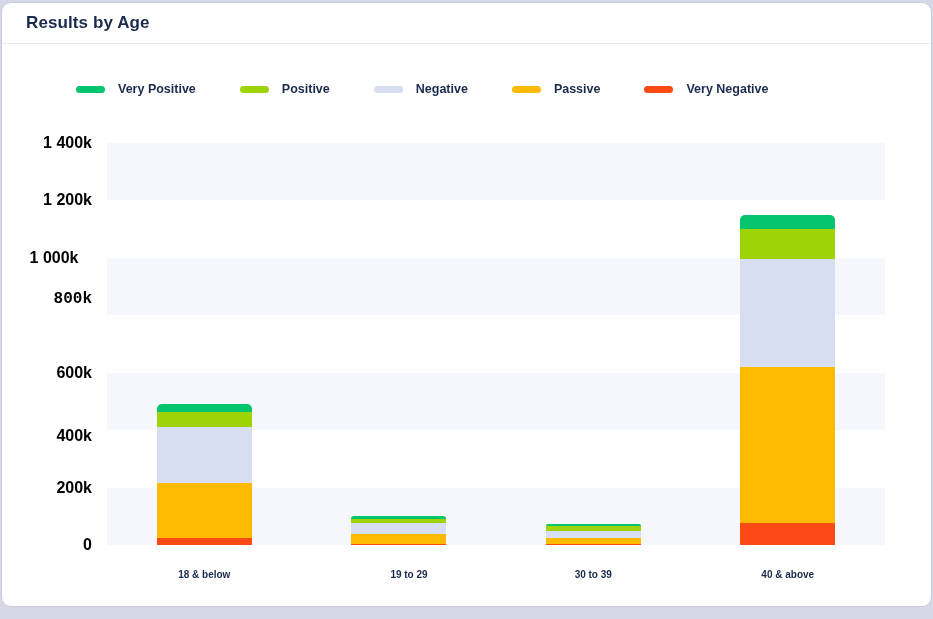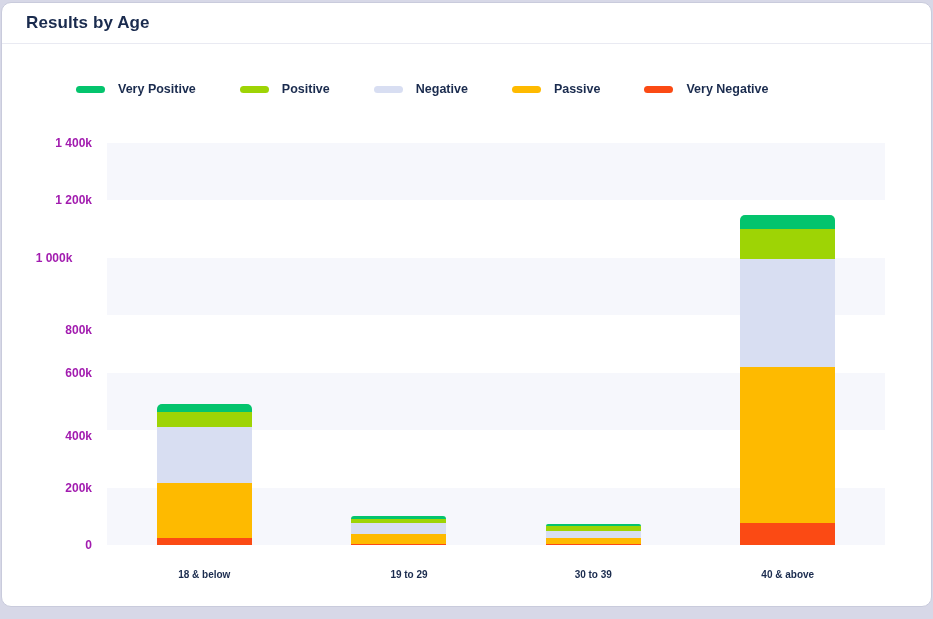--- a/index.html
+++ b/index.html
@@ -23,21 +23,21 @@
     position:absolute; left:74px; top:78px; height:16px;
     display:flex; align-items:center; gap:44px;
   }
   .legend-item { display:flex; align-items:center; gap:13px; cursor:pointer; }
   .legend-pill { width:29px; height:7px; border-radius:4px; flex:0 0 auto; }
   .legend-label { font-size:12.5px; font-weight:bold; color:#1a2b4e; white-space:nowrap; }
   .plot { position:absolute; left:105px; top:140px; width:778px; height:402px; }
   .band { position:absolute; left:0; width:100%; background:#f6f7fc; }
   .ytick {
     position:absolute; left:14px; width:76px; text-align:right;
-    font-size:12px; font-weight:bold; color:#a21caf; line-height:14px;
+    font-size:16px; font-weight:bold; color:#000000; line-height:14px;
   }
   .bar {
     position:absolute; bottom:0; width:95px;
     display:flex; flex-direction:column; justify-content:flex-end;
   }
   .seg { width:100%; }
   .seg-top { border-radius:5px 5px 0 0; }
   .xlabels { position:absolute; left:105px; top:566px; width:778px; height:20px; }
   .xlabel {
     position:absolute; width:160px; text-align:center;
@@ -111,21 +111,21 @@
           <div class="seg" style="height: 156.493px; background: rgb(254, 186, 0);"></div>
           <div class="seg" style="height: 21.5357px; background: rgb(251, 74, 20);"></div>
         </div>
       </div>
   </div>
 
   <div id="yaxis">
       <div class="ytick" style="top: 133px;">1 400k</div>
       <div class="ytick" style="top: 190.429px;">1 200k</div>
       <div class="ytick" style="top: 247.857px; text-align: center;">1 000k</div>
-      <div class="ytick" style="top: 320px;">800k</div>
+      <div class="ytick" style="top: 289px; font-family: Liberation Mono, monospace;">800k</div>
       <div class="ytick" style="top: 362.714px;">600k</div>
       <div class="ytick" style="top: 426px;">400k</div>
       <div class="ytick" style="top: 477.571px;">200k</div>
       <div class="ytick" style="top: 535px;">0</div>
     </div>
 
   <div class="xlabels" id="xlabels">
       <div class="xlabel" style="left: 17.25px;">18 &amp; below</div>
       <div class="xlabel" style="left: 222px;">19 to 29</div>
       <div class="xlabel" style="left: 406.25px; text-align: center;">30 to 39</div>

